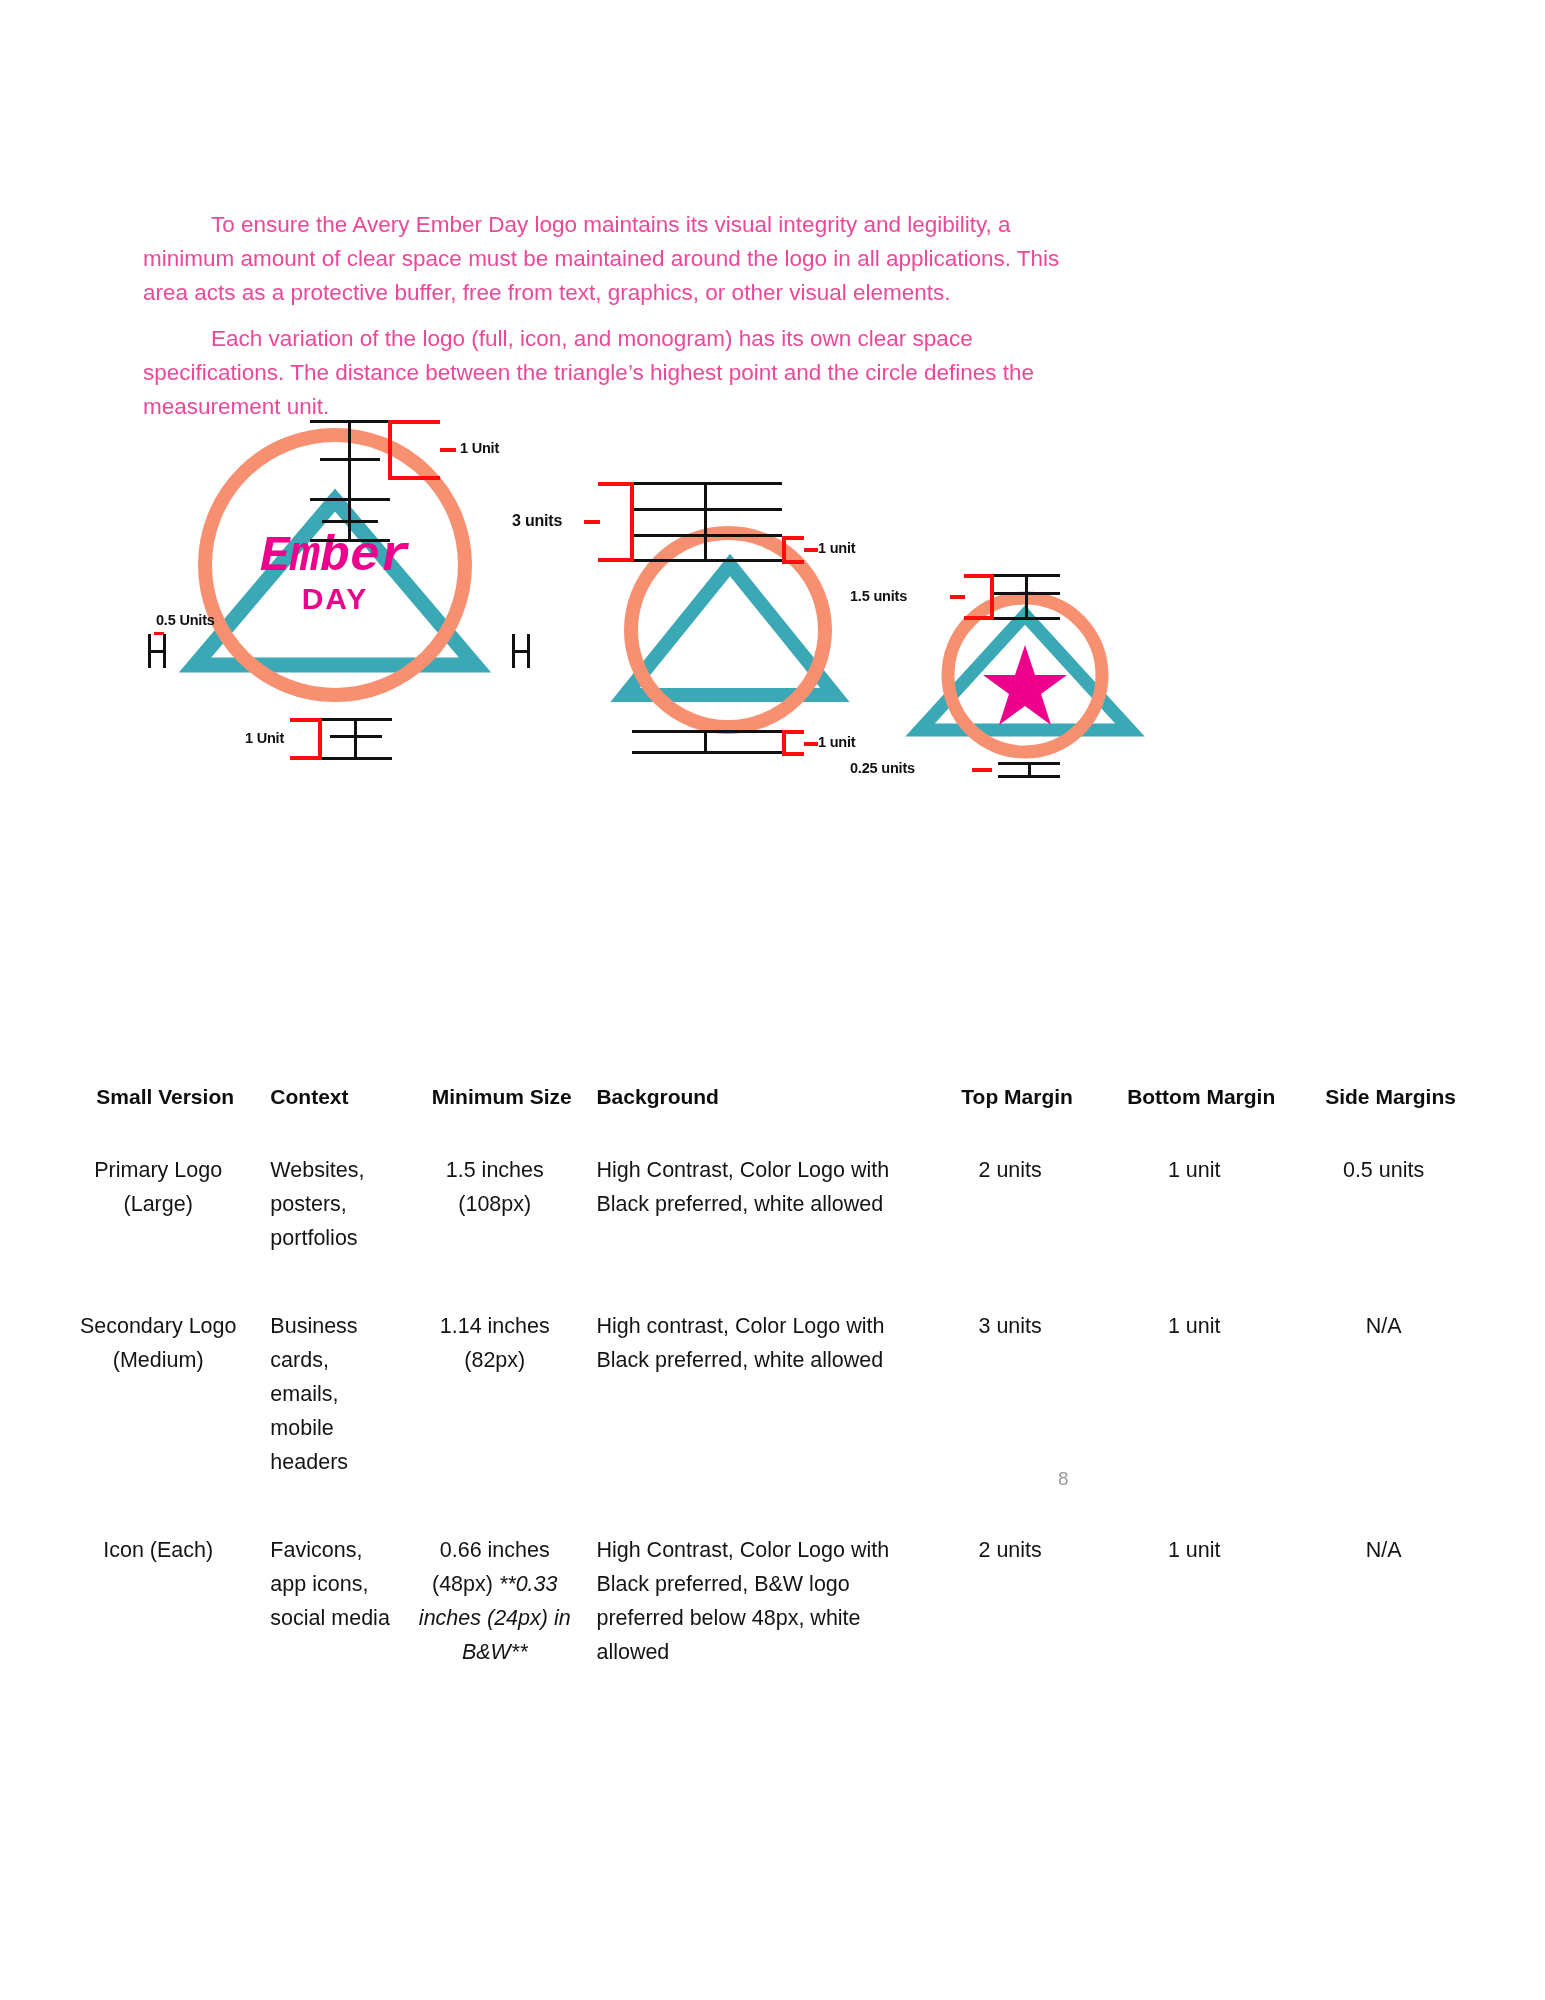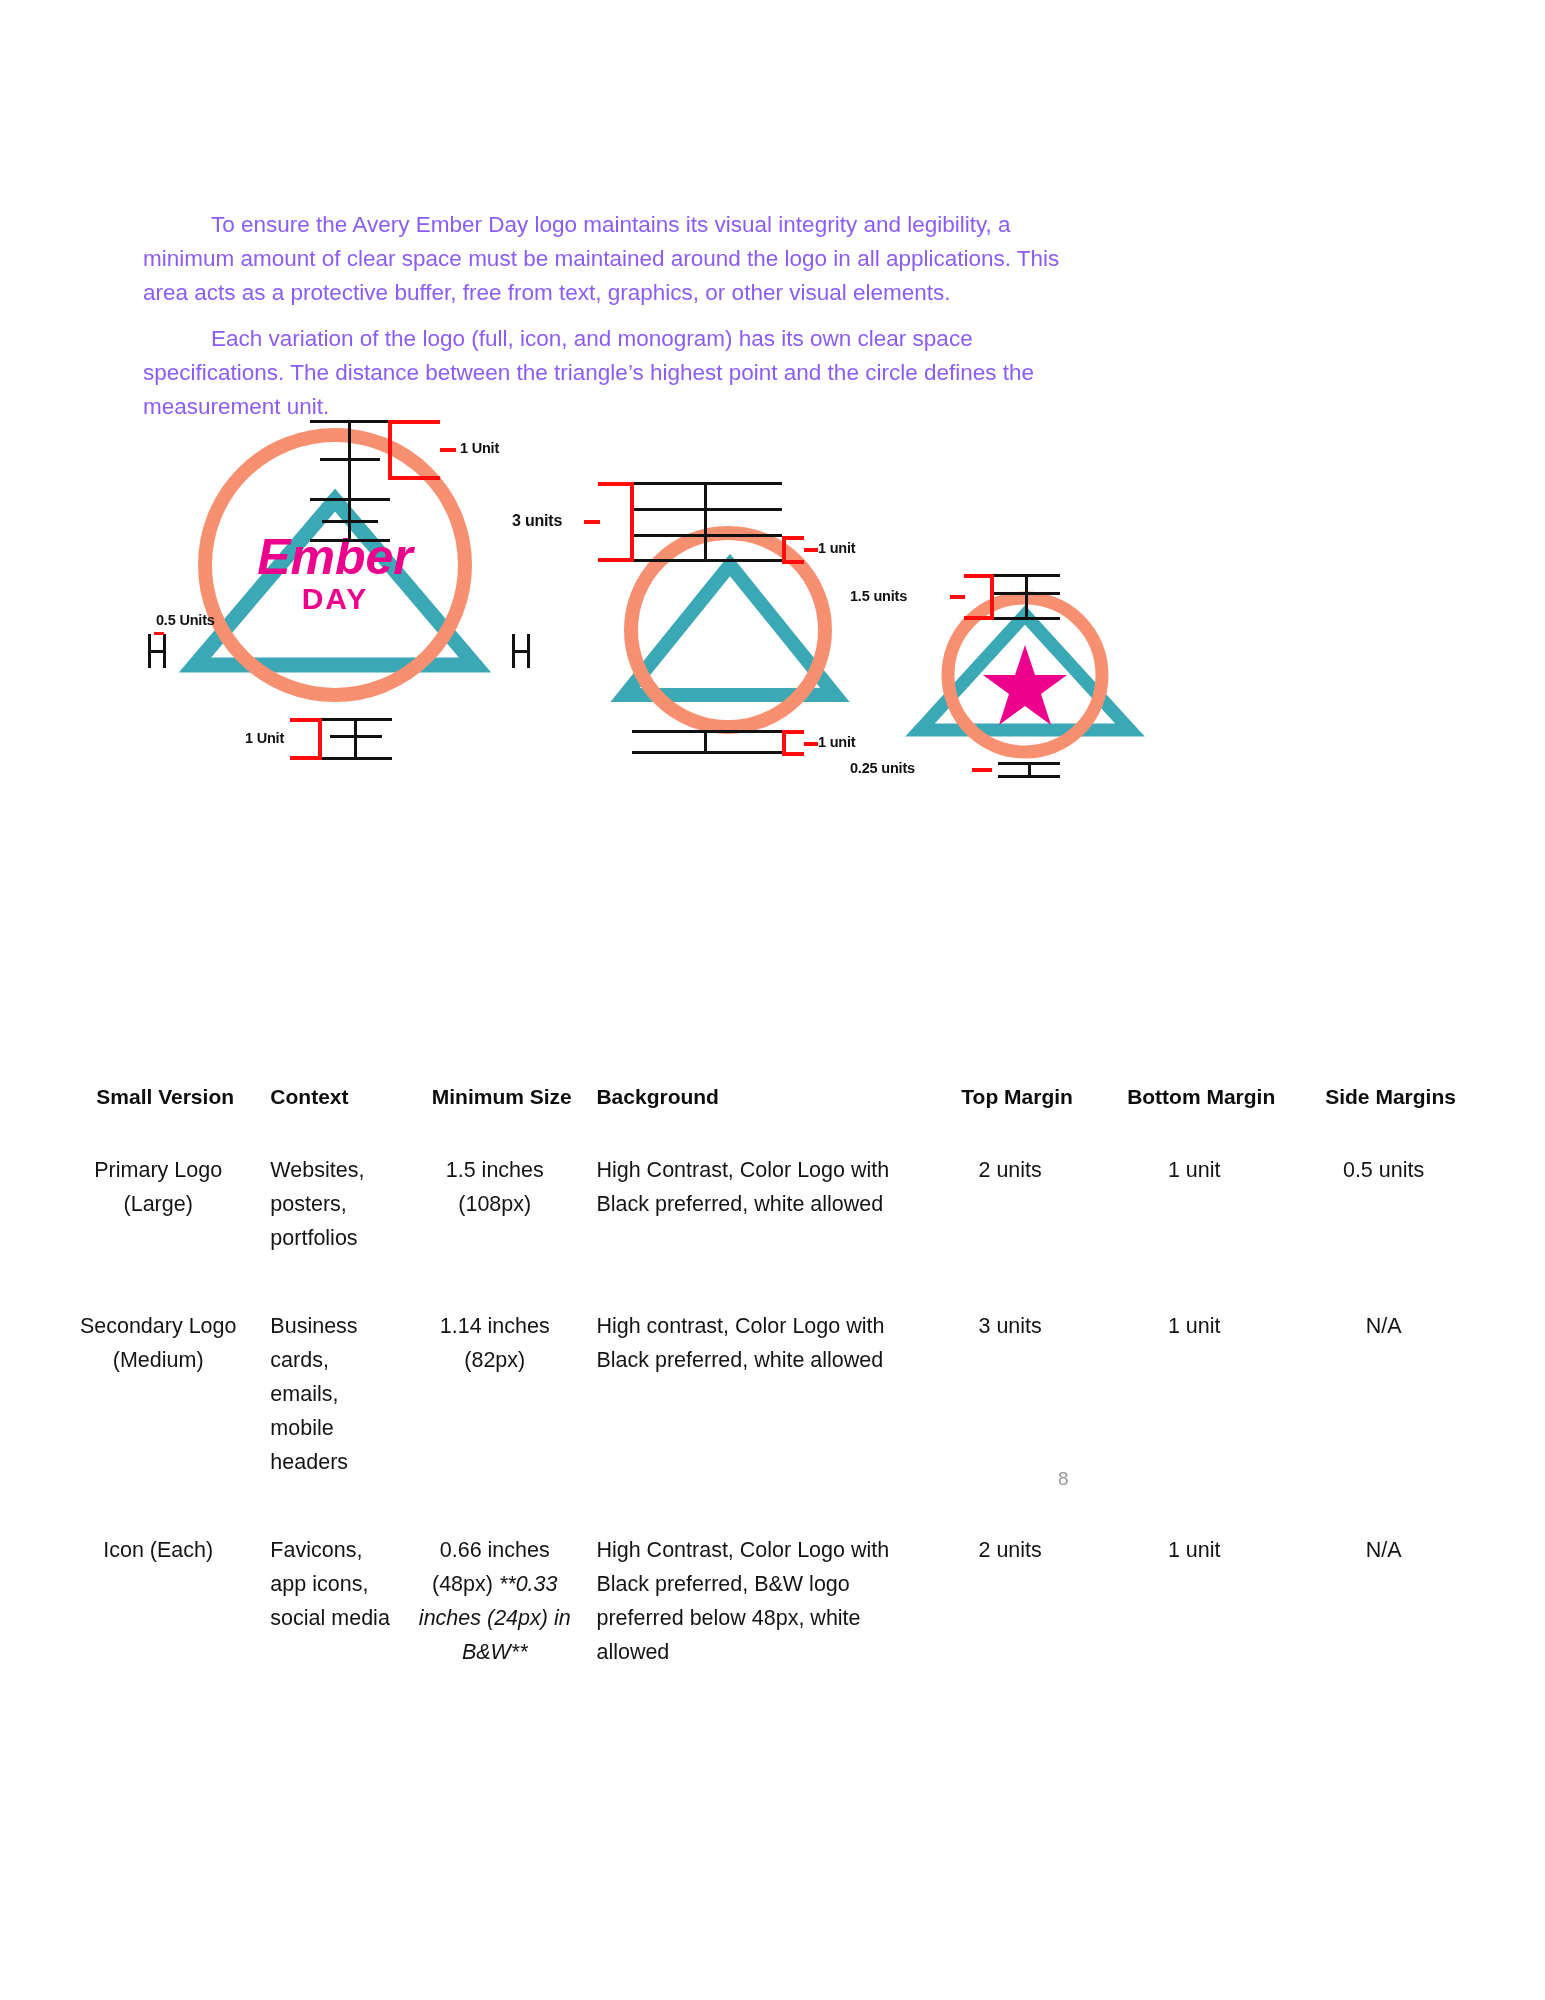--- a/index.html
+++ b/index.html
@@ -32,21 +32,21 @@
     color: #0d0d0d;
   }
 
   
   .para {
     position: absolute;
     left: 143px;
     width: 930px;
     font-size: 22.5px;
     line-height: 34px;
-    color: #8b5cf6;
+    color: #ec4899;
     text-align: left;
   }
   .para .indent { display: inline-block; width: 68px; }
   #para1 { top: 208px; }
   #para2 { top: 322px; }
 
   
   .diagram {
     position: absolute;
     left: 0;
@@ -146,21 +146,21 @@
 
     <div class="logo-unit" style="left:140px; top:0px; width:420px; height:400px;">
       <svg width="420" height="400" viewBox="0 0 420 400" style="position:absolute; left:0; top:0;">
 
         <polygon points="195,100 335,265 55,265" fill="none" stroke="#3aa8b5" stroke-width="15"></polygon>
 
         <circle cx="195" cy="165" r="130" fill="none" stroke="#f79071" stroke-width="14"></circle>
       </svg>
 
       <div style="position:absolute; left:55px; top:130px; width:280px; text-align:center; pointer-events:none;">
-        <div style="font-family:Liberation Sans, sans-serif; font-style:italic; font-weight:bold; font-size:50px; color:#ec008c; line-height:54px;">Ember</div>
+        <div style="font-family:Liberation Mono, monospace; font-style:italic; font-weight:bold; font-size:50px; color:#ec008c; line-height:54px;">Ember</div>
         <div style="font-family:'Liberation Sans',sans-serif; font-weight:bold; font-size:30px; color:#ec008c; letter-spacing:2px; line-height:30px;">DAY</div>
       </div>
 
       <div class="mark-stack" style="left:170px; top:20px; width:80px; height:122px;">
         <div class="vline" style="left:38px; top:0; height:122px;"></div>
         <div class="hline" style="left:0px;  top:0px;   width:80px;"></div>
         <div class="hline" style="left:10px; top:38px;  width:60px;"></div>
         <div class="hline" style="left:0px;  top:78px;  width:80px;"></div>
         <div class="hline" style="left:12px; top:100px; width:56px;"></div>
         <div class="hline" style="left:0px;  top:119px; width:80px;"></div>

